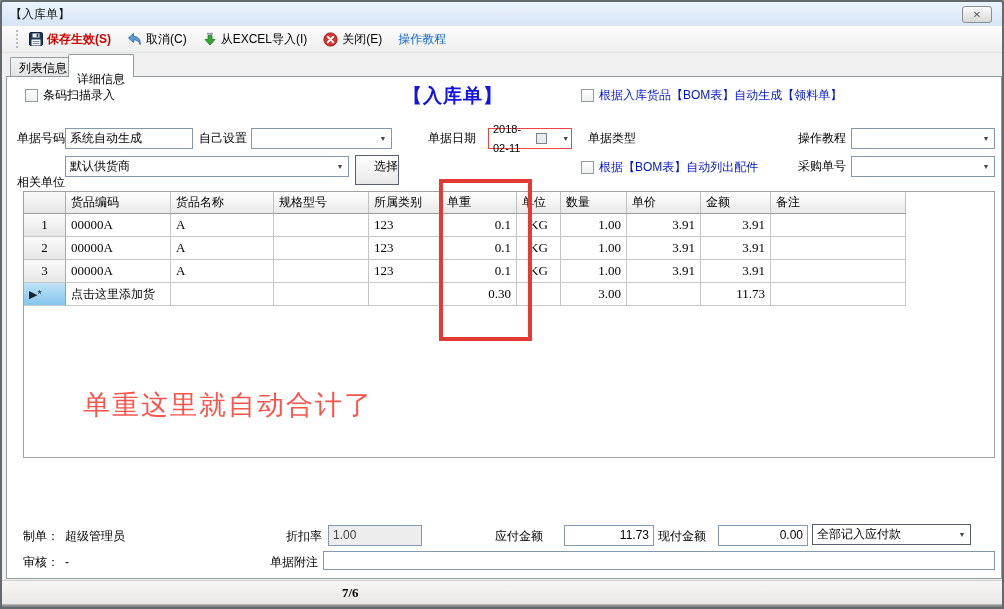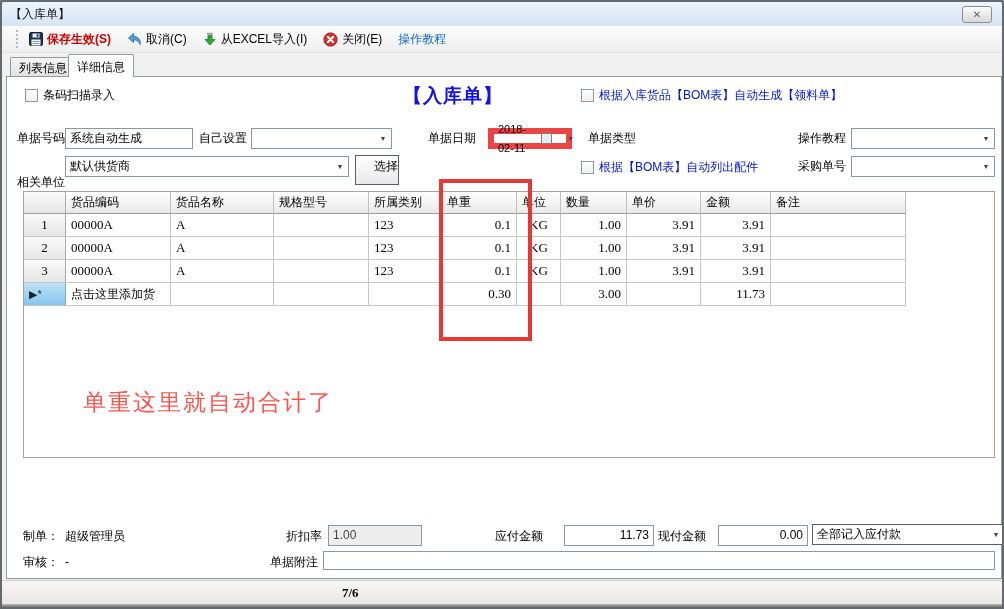--- a/index.html
+++ b/index.html
@@ -39,21 +39,21 @@
   
   .tab{
     position:absolute; height:20px; top:55px;
     border:1px solid #919B9C; border-bottom:none;
     background:linear-gradient(#F4F4F4,#E2E2E2);
     padding:2px 8px 0 8px; font-size:12px; cursor:pointer;
     border-radius:2px 2px 0 0;
     text-align:right;
   }
   .tab.active{
-    top:52px; height:23px; background:#FFF; z-index:3; padding-top:4px;
+    top:52px; height:23px; background:#FFF; z-index:3; padding-top:16px;
   }
   
   .panel{
     position:absolute; left:4px; top:74px; width:996px; height:503px;
     background:#FFF; border:1px solid #919B9C; z-index:2;
   }
   .checkbox{
     width:13px; height:13px; border:1px solid #8E9AA5; background:linear-gradient(#FFF,#EFEFEF);
     display:inline-block; vertical-align:middle; cursor:pointer; flex:none;
   }
@@ -71,21 +71,21 @@
   .combo{
     position:absolute; height:21px; line-height:19px; background:#FFF;
     border:1px solid #8399AF; padding:0 16px 0 4px; cursor:pointer; overflow:hidden;
   }
   .combo .arrow{
     position:absolute; right:2px; top:0; width:12px; height:100%;
     display:flex; align-items:center; justify-content:center;
     font-size:7px; color:#3C4650;
   }
   .combo.steel{ background:linear-gradient(#E9EDF3,#CBD3DD); border-color:#6E7B8A; }
-  .datebox{ position:absolute; height:21px; line-height:19px; background:#FFF; border:6px solid #ef4444;
+  .datebox{ position:absolute; height:21px; line-height:19px; background:#FFF; border:1px solid #ef4444;
     padding:0 2px 0 4px; display:flex; align-items:center; gap:15px; cursor:pointer; }
   .datebox .cal{ width:11px; height:11px; border:1px solid #7A828C;
     background:linear-gradient(#FFF 0 3px,#C9D2DC 3px 4px,#FFF 4px),#FFF; flex:none;
     background-image:linear-gradient(#E8ECF1,#E8ECF1); }
   .datebox .dropglyph{ font-size:7px; color:#3C4650; }
   .push-btn{
     position:absolute; height:30px; line-height:20px; text-align:right;
     border:1px solid #57606A; background:linear-gradient(#FEFEFE,#E9E9E9); cursor:pointer;
   }
   
@@ -114,21 +114,21 @@
     cursor:pointer;
   }
   .num{ text-align:right; }
   .ctr{ text-align:center; }
   
   .red-rect{
     position:absolute; left:437px; top:177px; width:93px; height:162px;
     border:4px solid #E53935; z-index:9; pointer-events:none;
   }
   .annotation{
-    position:absolute; left:76px; top:310px; color:#FA554D; font-size:23px; letter-spacing:2px;
+    position:absolute; left:76px; top:310px; color:#FA554D; font-size:27px; letter-spacing:2px;
   }
   
   .foot-lbl{ position:absolute; height:20px; line-height:20px; }
   .gray-input{ background:#EDEDED; color:#444; }
   .statusbar{
     position:absolute; left:0; top:578px; width:1000px; height:25px;
     background:linear-gradient(#F7F6F4,#E9E8E6); border-top:1px solid #CFCFCF;
     border-bottom:1px solid #B5B5B5;
   }
   .statusbar .stat{ position:absolute; left:340px; top:4px; font-weight:bold; font-size:13px;
@@ -327,21 +327,21 @@
     <div class="annotation">单重这里就自动合计了</div>
 
     <div class="foot-lbl" style="left:16px; top:449px;">制单：</div>
     <div class="foot-lbl" style="left:58px; top:449px;">超级管理员</div>
     <div class="foot-lbl" style="left:279px; top:449px;">折扣率</div>
     <div class="textbox gray-input" style="left:321px; top:448px; width:94px;">1.00</div>
     <div class="foot-lbl" style="left:488px; top:449px;">应付金额</div>
     <div class="textbox num" style="left:557px; top:448px; width:90px; text-align:right;">11.73</div>
     <div class="foot-lbl" style="left:651px; top:449px;">现付金额</div>
     <div class="textbox" style="left:711px; top:448px; width:90px; text-align:right;">0.00</div>
-    <div class="combo" style="left:805px; top:447px; width:193px; border-color:#57606A;">
+    <div class="combo" style="left:805px; top:447px; width:159px; border-color:#57606A;">
       <span>全部记入应付款</span>
       <span class="arrow">▼</span>
     </div>
 
     <div class="foot-lbl" style="left:16px; top:475px;">审核：</div>
     <div class="foot-lbl" style="left:58px; top:475px;">-</div>
     <div class="foot-lbl" style="left:263px; top:475px;">单据附注</div>
     <div class="textbox" style="left:316px; top:474px; width:672px; height:19px;"></div>
   </div>
 

